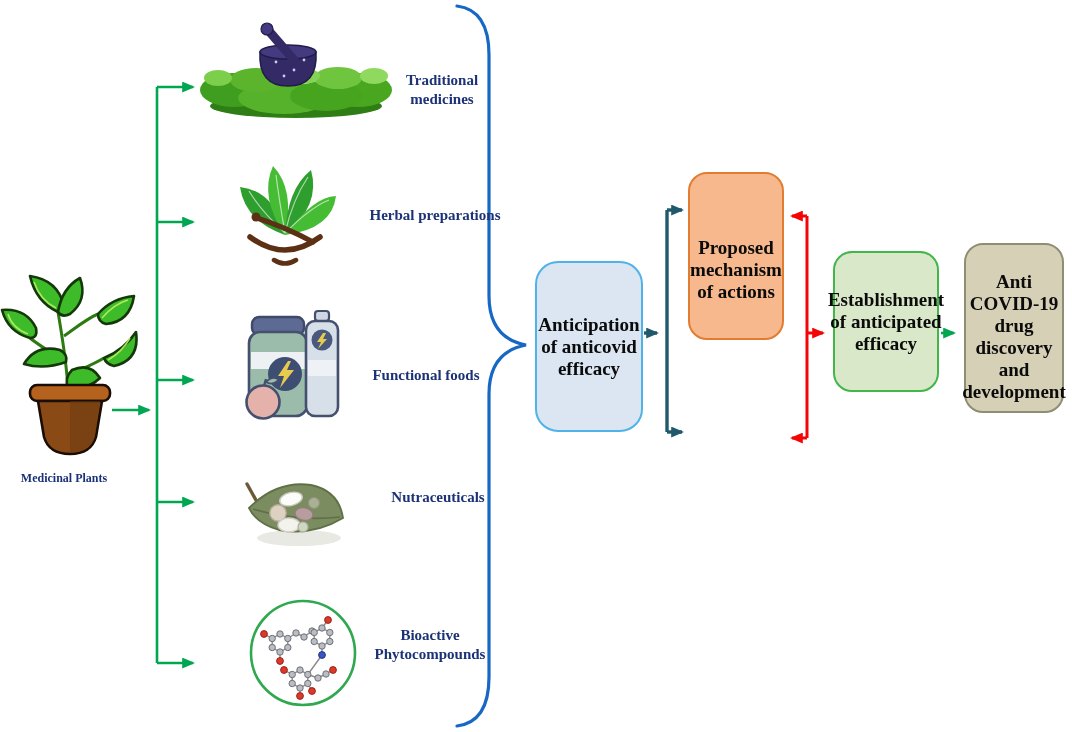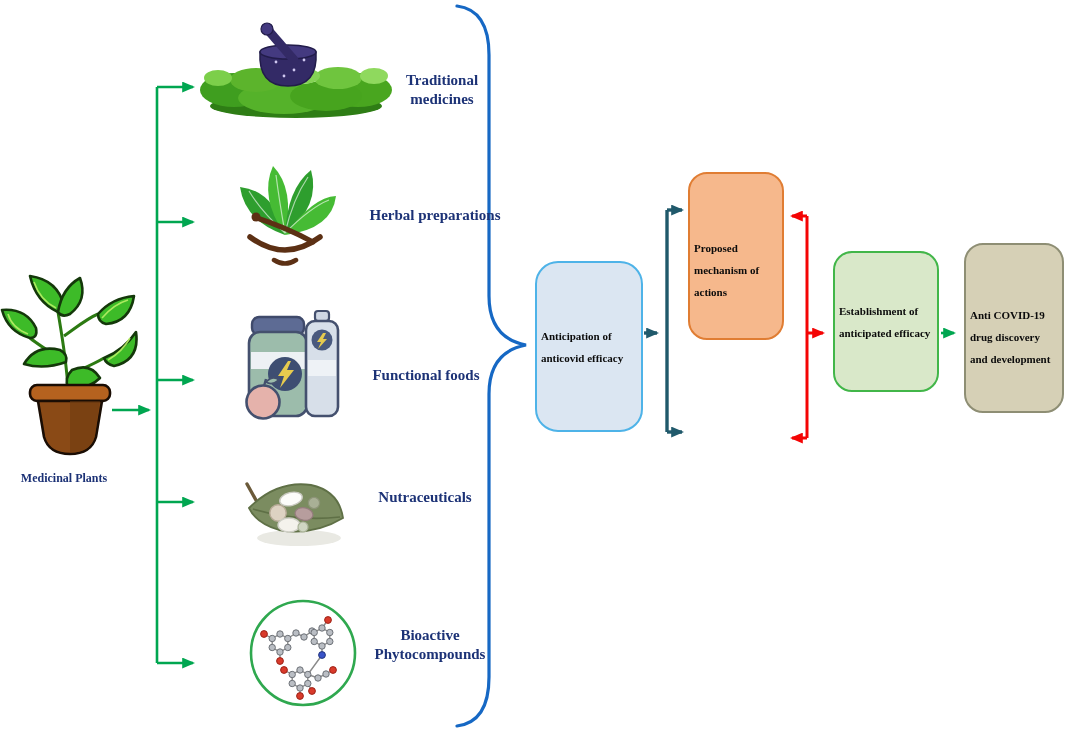--- a/index.html
+++ b/index.html
@@ -20,21 +20,21 @@
   .st-red{stroke:var(--c-red);stroke-width:3;fill:none;}
   .mk-green{fill:var(--c-green);}
   .mk-teal{fill:var(--c-teal);}
   .mk-red{fill:var(--c-red);}
   .icon{position:absolute;}
   .branch-label{position:absolute;width:136px;text-align:center;font-weight:bold;
       font-size:15px;line-height:19px;color:var(--c-navy);}
   .plant-label{position:absolute;width:130px;text-align:center;font-weight:bold;
       font-size:12px;line-height:23.5px;color:var(--c-navy);}
   .box{position:absolute;display:flex;align-items:center;justify-content:center;
-      font-weight:bold;font-size:11px;line-height:22px;color:#0b0b0b;
+      text-align:center;font-weight:bold;font-size:19px;line-height:22px;color:#0b0b0b;
       border-radius:19px;border-style:solid;border-width:2px;box-sizing:border-box;
       padding:4px;}
   .box-anticipation{left:535px;top:261px;width:108px;height:171px;
       background:var(--c-antic-fill);border-color:var(--c-antic-border);border-radius:23px;}
   .box-proposed{left:688px;top:172px;width:96px;height:168px;
       background:var(--c-orange-fill);border-color:var(--c-orange-border);padding-top:32px;}
   .box-clinical{left:688px;top:370px;width:95px;height:183px;
       background:var(--c-orange-fill);border-color:var(--c-orange-border);}
   .box-establishment{left:833px;top:251px;width:106px;height:141px;
       background:var(--c-estab-fill);border-color:var(--c-estab-border);}
@@ -251,21 +251,21 @@
   </svg>
 
   <div class="plant-label" style="left:-1px;top:467px">Medicinal Plants</div>
 
   <div class="branch-label" style="left:374px;top:71px">Traditional medicines</div>
 
   <div class="branch-label" style="left:367px;top:206px">Herbal preparations</div>
 
   <div class="branch-label" style="left:358px;top:366px">Functional foods</div>
 
-  <div class="branch-label" style="left:357px;top:488px">Nutraceuticals</div>
+  <div class="branch-label" style="left:370px;top:488px">Nutraceuticals</div>
 
   <div class="branch-label" style="left:362px;top:626px">Bioactive Phytocompounds</div>
 
   <div class="box box-anticipation">
     <span>Anticipation of anticovid efficacy</span>
   </div>
 
   <div class="box box-proposed">
     <span>Proposed mechanism of actions</span>
   </div>

